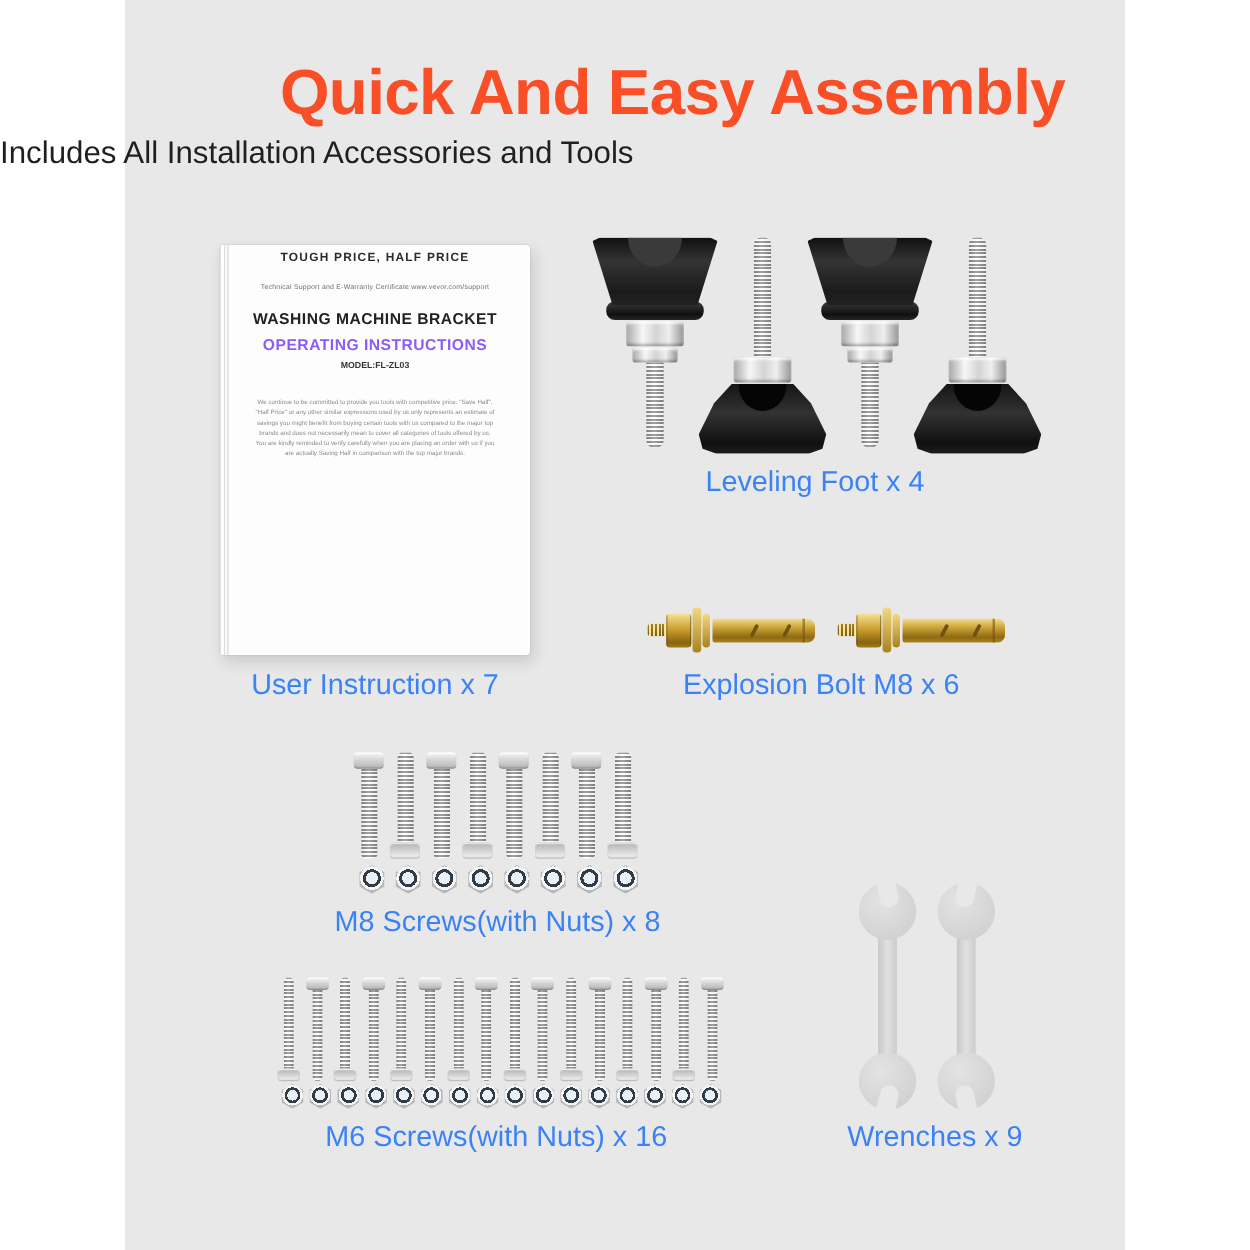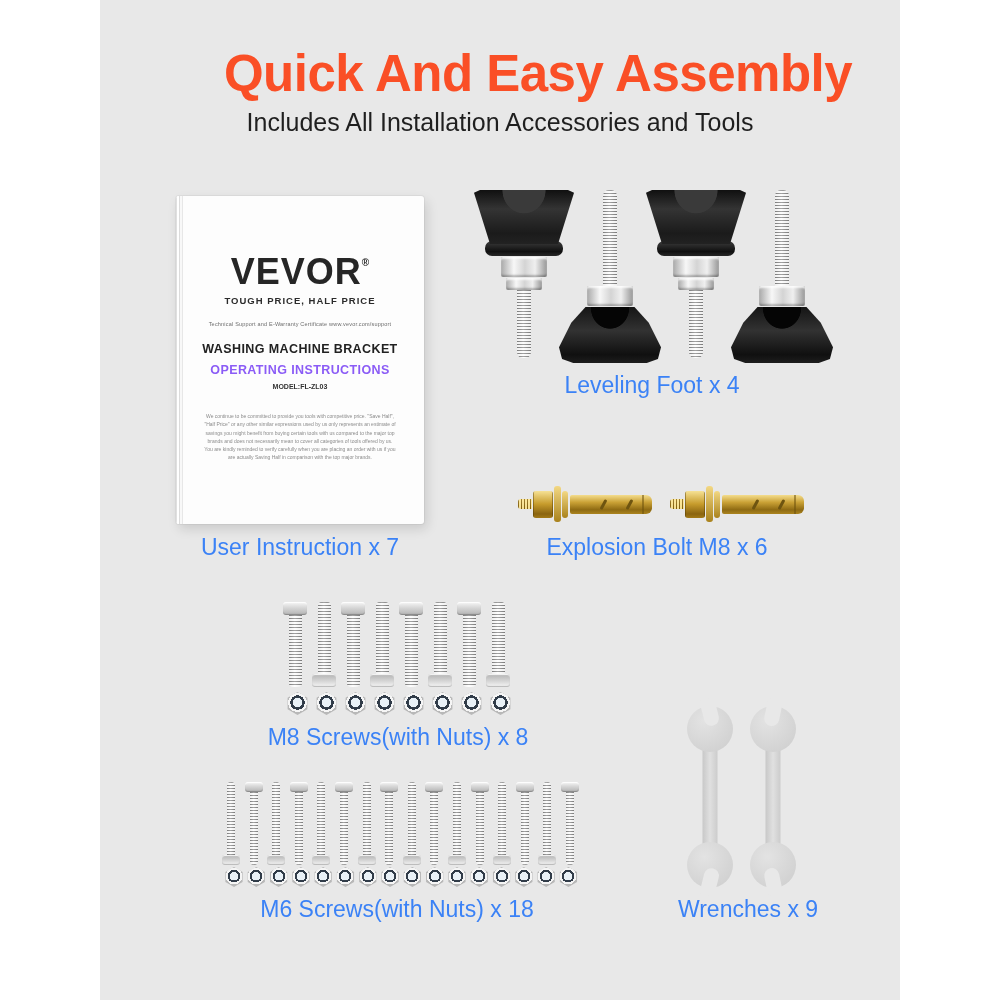--- a/index.html
+++ b/index.html
@@ -12,21 +12,21 @@
   .panel{
     position:absolute;left:100px;top:0;width:800px;height:1000px;
     background:#E8E8E8;
   }
   
   .hdr-title{
     position:absolute;left:0;top:44px;width:1000px;text-align:center;
     font-size:51px;font-weight:800;letter-spacing:-0.5px;color:#FA4F26;margin:0;padding-left:38px;
   }
   .hdr-sub{
-    position:absolute;left:0;top:108px;width:1000px;text-align:center;
+    position:absolute;left:0;top:108px;width:1000px;text-align:left;
     font-size:25px;font-weight:400;color:#1f1f1f;margin:0;
   }
   
   .caption{
     position:absolute;transform:translateX(-50%);white-space:nowrap;
     font-size:23px;color:#3b82f6;
   }
   
   .booklet{
     position:absolute;left:176px;top:196px;width:248px;height:328px;
@@ -142,21 +142,20 @@
 </head>
 <body>
 
 <div class="panel"></div>
 
 <h1 class="hdr-title">Quick And Easy Assembly</h1>
 <p class="hdr-sub">Includes All Installation Accessories and Tools</p>
 
 <div class="booklet">
   <div class="spine"></div>
-  <div class="brand"><span>VEVOR</span><sup>®</sup></div>
   <div class="brand-tag">TOUGH PRICE, HALF PRICE</div>
   <div class="support">Technical Support and E-Warranty Certificate www.vevor.com/support</div>
   <div class="doc1">WASHING MACHINE BRACKET</div>
   <div class="doc2">OPERATING INSTRUCTIONS</div>
   <div class="model">MODEL:FL-ZL03</div>
   <div class="disclaimer">We continue to be committed to provide you tools with competitive price. "Save Half", "Half Price" or any other similar expressions used by us only represents an estimate of savings you might benefit from buying certain tools with us compared to the major top brands and does not necessarily mean to cover all categories of tools offered by us. You are kindly reminded to verify carefully when you are placing an order with us if you are actually Saving Half in comparison with the top major brands.</div>
 </div>
 <div class="caption" style="left:300px;top:534px;">User Instruction x 7</div>
 
 <div class="feet-group">
@@ -336,21 +335,21 @@
     <div class="nutface m6"></div>
     <div class="nutface m6"></div>
     <div class="nutface m6"></div>
     <div class="nutface m6"></div>
     <div class="nutface m6"></div>
     <div class="nutface m6"></div>
     <div class="nutface m6"></div>
     <div class="nutface m6"></div>
     <div class="nutface m6"></div>
   </div>
-<div class="caption" style="left:397px;top:896px;">M6 Screws(with Nuts) x 18</div>
+<div class="caption" style="left:397px;top:896px;">M6 Screws(with Nuts) x 16</div>
 
 <div class="wrenches">
     <div class="wrench w1">
       <div class="w-shaft"></div>
       <div class="w-head top"></div>
       <div class="w-head bot"></div>
       <div class="w-notch top"></div>
       <div class="w-notch bot"></div>
     </div>
     <div class="wrench w2">

